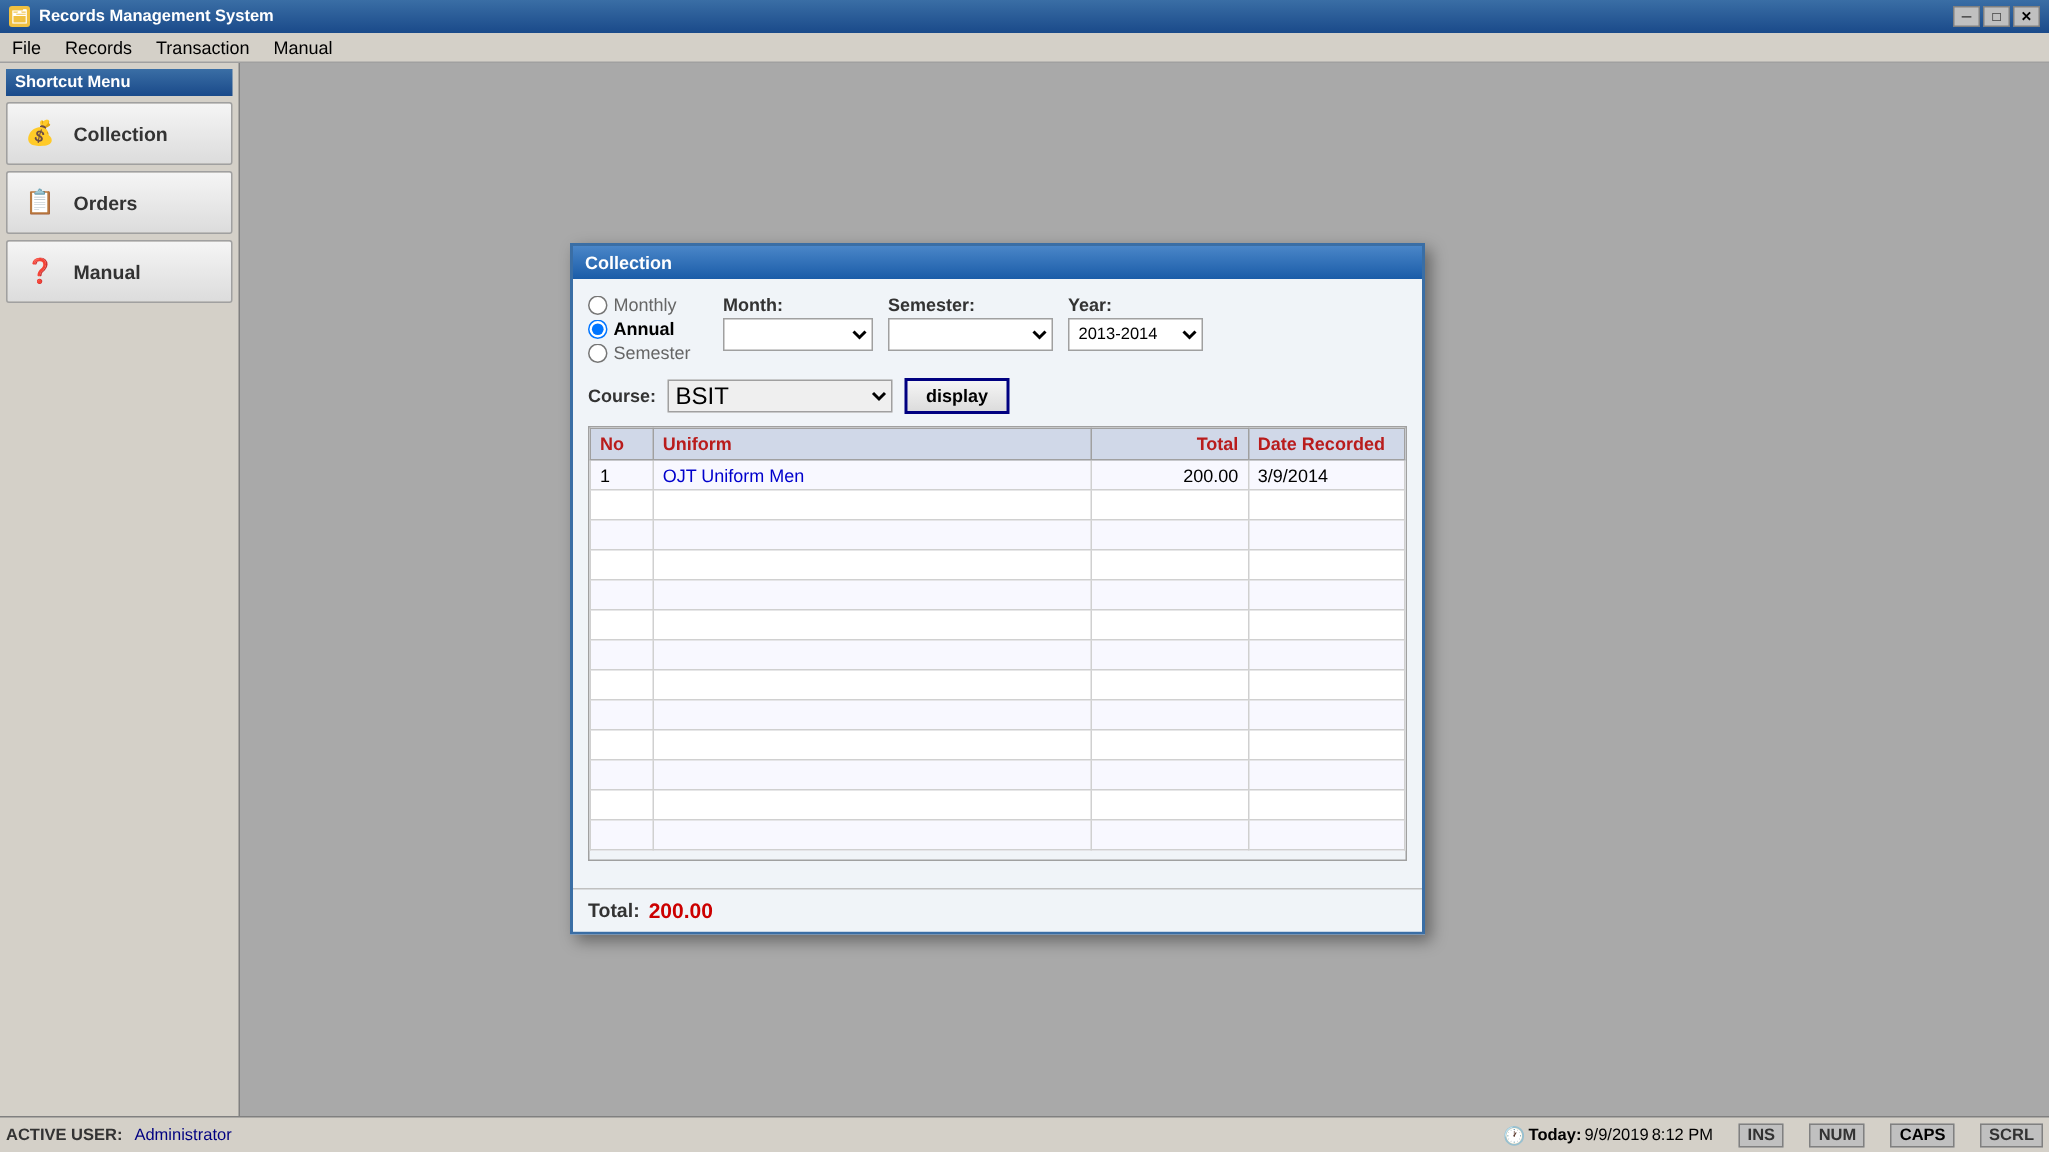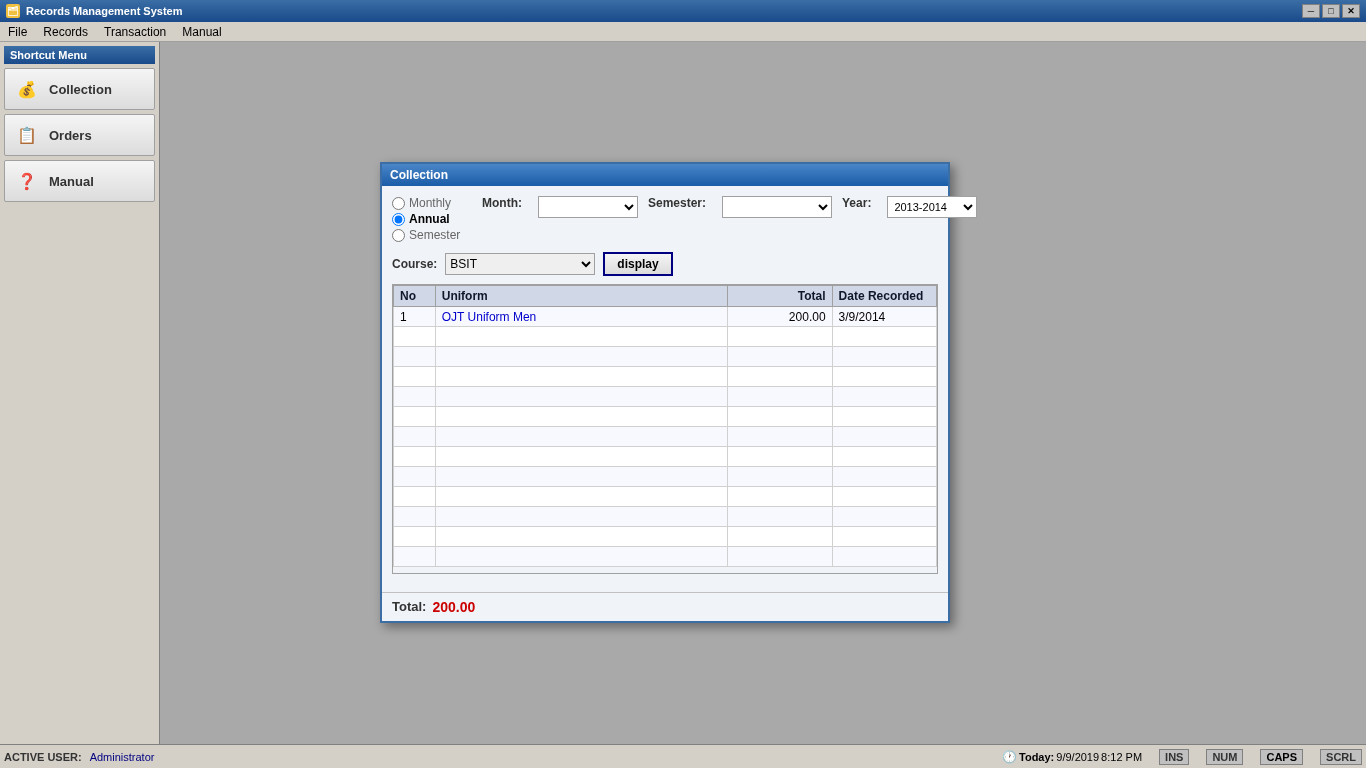--- a/index.html
+++ b/index.html
@@ -177,22 +177,22 @@
     .radio-label-semester { color: #666; }
 
     #date-filters {
       display: flex;
       gap: 10px;
       align-items: flex-start;
       flex: 1;
     }
     .filter-group {
       display: flex;
-      flex-direction: row;
-      gap: 16px;
+      flex-direction: column;
+      gap: 2px;
     }
     .filter-label {
       font-size: 12px;
       font-weight: bold;
       color: #333;
     }
     .filter-select {
       height: 22px;
       font-size: 11px;
       border: 1px solid #a0a0a0;
@@ -211,21 +211,21 @@
       margin-bottom: 8px;
     }
     #course-label {
       font-size: 12px;
       font-weight: bold;
       color: #333;
     }
     #course-select {
       width: 150px;
       height: 22px;
-      font-size: 12px;
+      font-size: 16px;
       border: 1px solid #a0a0a0;
     }
     #display-btn {
       height: 24px;
       padding: 0 12px;
       background: linear-gradient(to bottom, #f5f5f5, #dcdcdc);
       border: 2px solid #000080;
       font-size: 12px;
       cursor: pointer;
       font-weight: bold;
@@ -239,21 +239,21 @@
       font-size: 12px;
     }
     #data-table thead tr {
       background: #d0d8e8;
     }
     #data-table th {
       border: 1px solid #a0a0a0;
       padding: 3px 6px;
       text-align: left;
       font-weight: bold;
-      color: #0f172a;
+      color: #b91c1c;
     }
     #data-table th.right { text-align: right; }
     #data-table td {
       border: 1px solid #d0d0d0;
       padding: 2px 6px;
       height: 20px;
     }
     #data-table td.right { text-align: right; }
     #data-table tbody tr:nth-child(odd) { background: #f8f8ff; }
     #data-table tbody tr:nth-child(even) { background: white; }

